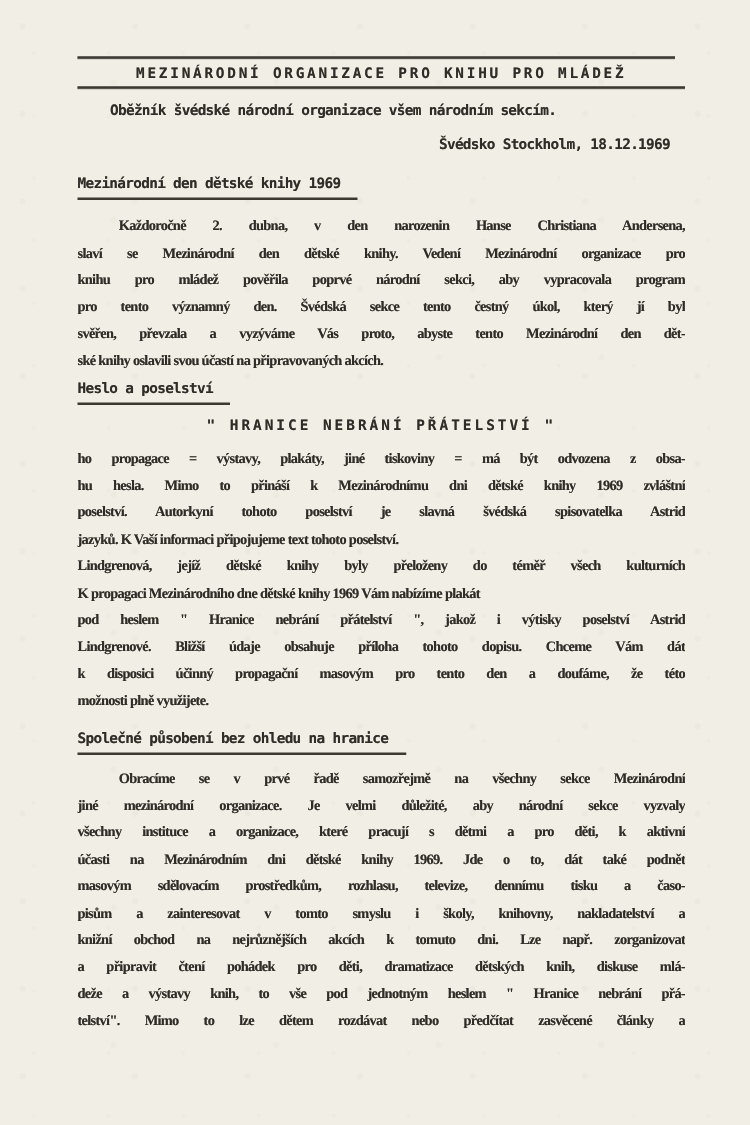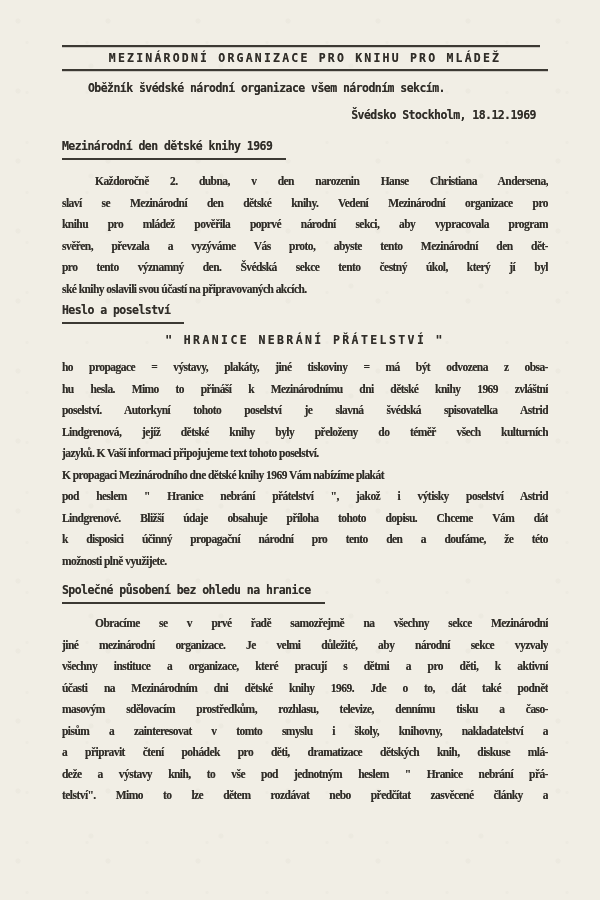--- a/index.html
+++ b/index.html
@@ -107,49 +107,50 @@
     <div class="dateline">Švédsko Stockholm, 18.12.1969</div>
 
     <main id="blocks">
         <div class="heading mt-h1">
     <span class="ht">Mezinárodní den dětské knihy 1969</span>
   </div>
         <div class="para mt-p1">
           <div class="line indent">Každoročně 2. dubna, v den narozenin Hanse Christiana Andersena,</div>
           <div class="line">slaví se Mezinárodní den dětské knihy. Vedení Mezinárodní organizace pro</div>
           <div class="line">knihu pro mládež pověřila poprvé národní sekci, aby vypracovala program</div>
+          <div class="line">pro tento významný den. Švédská sekce tento čestný úkol, který jí byl</div>
           <div class="line">svěřen, převzala a vyzýváme Vás proto, abyste tento Mezinárodní den dět-</div>
-          <div class="line">pro tento významný den. Švédská sekce tento čestný úkol, který jí byl</div>
           <div class="line ragged">ské knihy oslavili svou účastí na připravovaných akcích.</div>
         </div>
         <div class="heading mt-h2">
     <span class="ht">Heslo a poselství</span>
   </div>
         <div class="motto mt-mot">" HRANICE NEBRÁNÍ PŘÁTELSTVÍ "</div>
         <div class="para mt-p2">
           <div class="line">ho propagace = výstavy, plakáty, jiné tiskoviny = má být odvozena z obsa-</div>
           <div class="line">hu hesla. Mimo to přináší k Mezinárodnímu dni dětské knihy 1969 zvláštní</div>
           <div class="line">poselství. Autorkyní tohoto poselství je slavná švédská spisovatelka Astrid</div>
+          <div class="line ragged">jazyků. K Vaší informaci připojujeme text tohoto poselství.</div>
           <div class="line">Lindgrenová, jejíž dětské knihy byly přeloženy do téměř všech kulturních</div>
-          <div class="line ragged">jazyků. K Vaší informaci připojujeme text tohoto poselství.</div>
           <div class="line ragged">K propagaci Mezinárodního dne dětské knihy 1969 Vám nabízíme plakát</div>
           <div class="line">pod heslem " Hranice nebrání přátelství ", jakož i výtisky poselství Astrid</div>
           <div class="line">Lindgrenové. Bližší údaje obsahuje příloha tohoto dopisu. Chceme Vám dát</div>
-          <div class="line">k disposici účinný propagační národní pro tento den a doufáme, že této</div>
+          <div class="line">k disposici účinný propagační masovým pro tento den a doufáme, že této</div>
           <div class="line ragged">možnosti plně využijete.</div>
         </div>
         <div class="heading mt-h3">
     <span class="ht">Společné působení bez ohledu na hranice</span>
   </div>
         <div class="para mt-p3">
           <div class="line indent">Obracíme se v prvé řadě samozřejmě na všechny sekce Mezinárodní</div>
           <div class="line">jiné mezinárodní organizace. Je velmi důležité, aby národní sekce vyzvaly</div>
           <div class="line">všechny instituce a organizace, které pracují s dětmi a pro děti, k aktivní</div>
           <div class="line">účasti na Mezinárodním dni dětské knihy 1969. Jde o to, dát také podnět</div>
           <div class="line">masovým sdělovacím prostředkům, rozhlasu, televize, dennímu tisku a časo-</div>
           <div class="line">pisům a zainteresovat v tomto smyslu i školy, knihovny, nakladatelství a</div>
+          <div class="line">knižní obchod na nejrůznějších akcích k tomuto dni. Lze např. zorganizovat</div>
           <div class="line">a připravit čtení pohádek pro děti, dramatizace dětských knih, diskuse mlá-</div>
           <div class="line">deže a výstavy knih, to vše pod jednotným heslem " Hranice nebrání přá-</div>
           <div class="line">telství". Mimo to lze dětem rozdávat nebo předčítat zasvěcené články a</div>
         </div>
       </main>
   </div>
 </div>
 
 </body></html>

